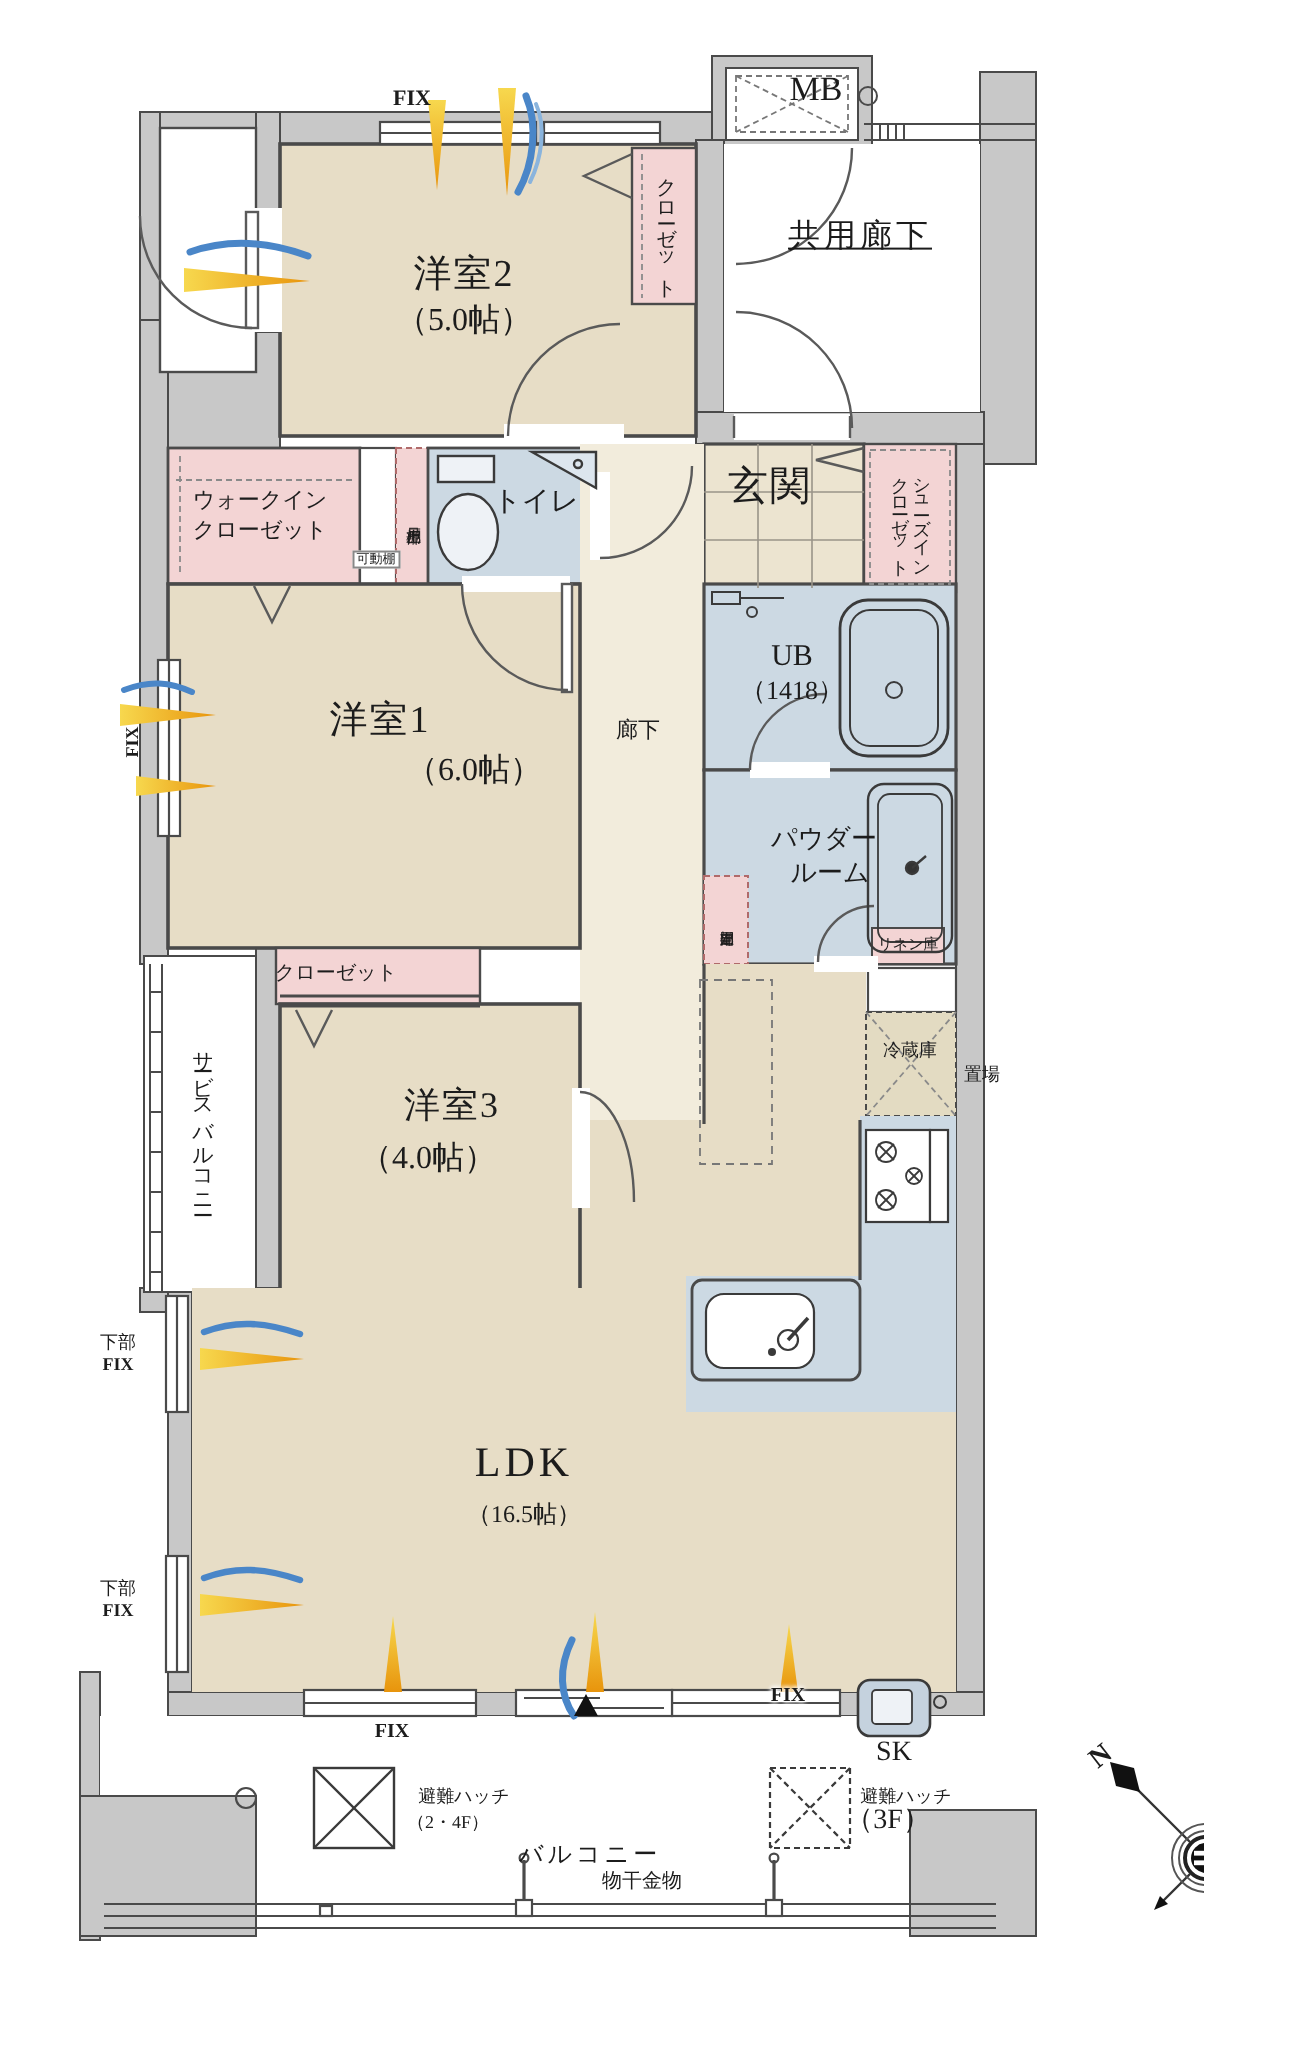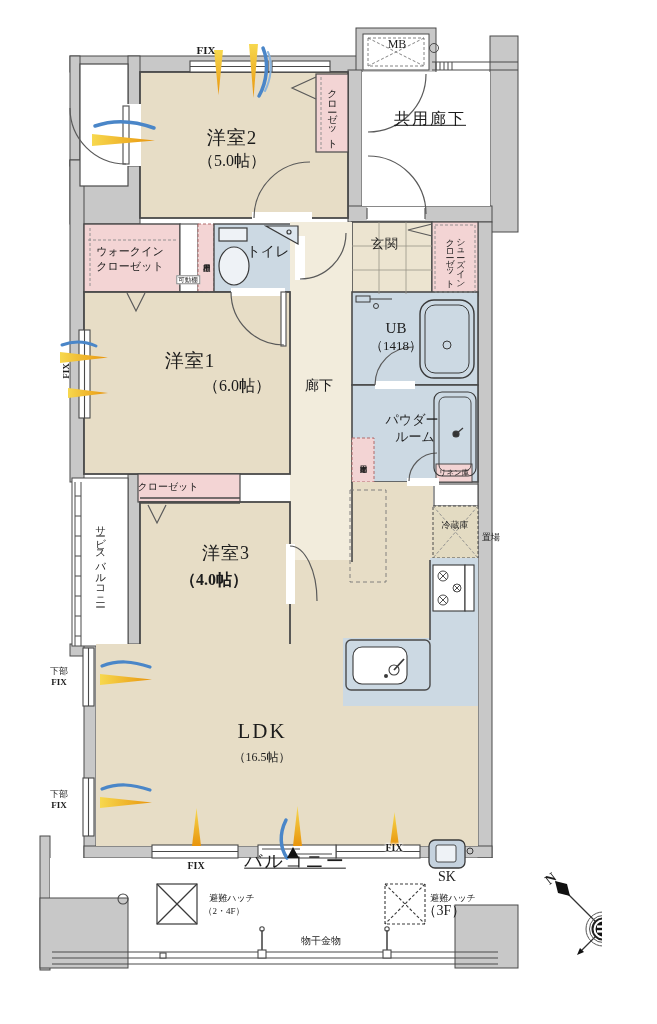--- a/index.html
+++ b/index.html
@@ -304,72 +304,72 @@
     <circle r="17" fill="none" stroke="#555" stroke-width="1"></circle>
     <circle r="13.5" fill="none" stroke="#555" stroke-width="1"></circle>
     <circle r="10.5" fill="none" stroke="#222" stroke-width="2"></circle>
     <circle r="7.5" fill="#111"></circle>
     <rect x="-6" y="-3.6" width="12" height="2.4" fill="#fff"></rect>
     <rect x="-6" y="1.2" width="12" height="2.4" fill="#fff"></rect>
   </g>
 </svg>
 
 <div class="lbl bold" style="left:206px;top:50px;font-size:11px;">FIX</div>
-<div class="lbl" style="left:397px;top:45px;font-size:12px;">MB</div>
+<div class="lbl" style="left:408px;top:45px;font-size:17px;">MB</div>
 <div class="lbl" style="left:430px;top:119px;font-size:16px;letter-spacing:2px;text-decoration:underline;">共用廊下</div>
 
 <div class="lbl" style="left:232px;top:138px;font-size:19px;letter-spacing:1px;">洋室2</div>
 <div class="lbl" style="left:232px;top:161px;font-size:16px;">（5.0帖）</div>
 <div class="lbl vtext" style="left:332px;top:113px;font-size:10px;">クローゼット</div>
 
 <div class="lbl" style="left:130px;top:251px;font-size:11px;">ウォークイン</div>
 <div class="lbl" style="left:130px;top:266px;font-size:11px;">クローゼット</div>
 <div class="lbl vtext" style="left:206px;top:258px;font-size:7.5px;letter-spacing:0;">上部吊戸棚</div>
 <div class="lbl" style="left:188px;top:280px;font-size:6.5px;border:0.5px solid #888;background:#fff;padding:0 1px;">可動棚</div>
 <div class="lbl" style="left:268px;top:252px;font-size:14px;">トイレ</div>
 
-<div class="lbl" style="left:385px;top:244px;font-size:13px;letter-spacing:1px;">玄関</div>
+<div class="lbl" style="left:385px;top:244px;font-size:20px;letter-spacing:1px;">玄関</div>
 <div class="lbl vtext" style="left:455px;top:258px;font-size:9px;letter-spacing:0;line-height:1.2;">
   <div>シューズイン</div>
   <div>クローゼット</div>
 </div>
 
 <div class="lbl" style="left:190px;top:361px;font-size:19px;letter-spacing:1px;">洋室1</div>
 <div class="lbl" style="left:190px;top:386px;font-size:16px;margin-left:47px;">（6.0帖）</div>
-<div class="lbl" style="left:319px;top:386px;font-size:14px;">廊下</div>
+<div class="lbl" style="left:319px;top:366px;font-size:11px;">廊下</div>
 
 <div class="lbl" style="left:396px;top:329px;font-size:15px;">UB</div>
 <div class="lbl" style="left:396px;top:346px;font-size:13px;">（1418）</div>
 <div class="lbl" style="left:412px;top:420px;font-size:13px;">パウダー</div>
 <div class="lbl" style="left:415px;top:437px;font-size:13px;">ルーム</div>
 <div class="lbl vtext" style="left:363px;top:460px;font-size:7px;letter-spacing:0;">上部固定棚</div>
 <div class="lbl" style="left:454px;top:473px;font-size:7.5px;">リネン庫</div>
 
 <div class="lbl" style="left:168px;top:487px;font-size:10px;">クローゼット</div>
 <div class="lbl vtext" style="left:100px;top:560px;font-size:10.5px;letter-spacing:0;">サービスバルコニー</div>
 <div class="lbl" style="left:214px;top:553px;font-size:18px;letter-spacing:1px;margin-left:12px;">洋室3</div>
-<div class="lbl" style="left:214px;top:580px;font-size:16px;font-weight:bold;">（4.0帖）</div>
+<div class="lbl" style="left:214px;top:580px;font-size:16px;">（4.0帖）</div>
 
 <div class="lbl" style="left:455px;top:525px;font-size:9px;">冷蔵庫</div>
 <div class="lbl" style="left:455px;top:537px;font-size:9px;margin-left:36px;">置場</div>
 
 <div class="lbl rot90 bold" style="left:66px;top:371px;font-size:9px;">FIX</div>
 
 <div class="lbl" style="left:262px;top:731px;font-size:21px;letter-spacing:2px;">LDK</div>
 <div class="lbl" style="left:262px;top:758px;font-size:12px;">（16.5帖）</div>
 
 <div class="lbl halo" style="left:59px;top:671px;font-size:9px;">下部</div>
 <div class="lbl halo bold" style="left:59px;top:682px;font-size:9px;">FIX</div>
 <div class="lbl halo" style="left:59px;top:794px;font-size:9px;">下部</div>
 <div class="lbl halo bold" style="left:59px;top:805px;font-size:9px;">FIX</div>
 
 <div class="lbl halo bold" style="left:196px;top:866px;font-size:10px;">FIX</div>
 <div class="lbl halo bold" style="left:394px;top:848px;font-size:10px;">FIX</div>
 
-<div class="lbl" style="left:295px;top:861px;font-size:18px;letter-spacing:2px;text-decoration:underline;">バルコニー</div>
+<div class="lbl" style="left:295px;top:928px;font-size:12px;letter-spacing:2px;">バルコニー</div>
 <div class="lbl" style="left:232px;top:898px;font-size:9px;">避難ハッチ</div>
 <div class="lbl" style="left:224px;top:911px;font-size:9px;">（2・4F）</div>
 <div class="lbl" style="left:453px;top:898px;font-size:9px;">避難ハッチ</div>
 <div class="lbl" style="left:444px;top:911px;font-size:14px;text-align:right;">（3F）</div>
 <div class="lbl" style="left:447px;top:877px;font-size:14px;">SK</div>
 <div class="lbl" style="left:321px;top:941px;font-size:10px;">物干金物</div>
 
 <div class="lbl rotN bold" style="left:551px;top:879px;font-size:14px;">N</div>
 
 </div>

